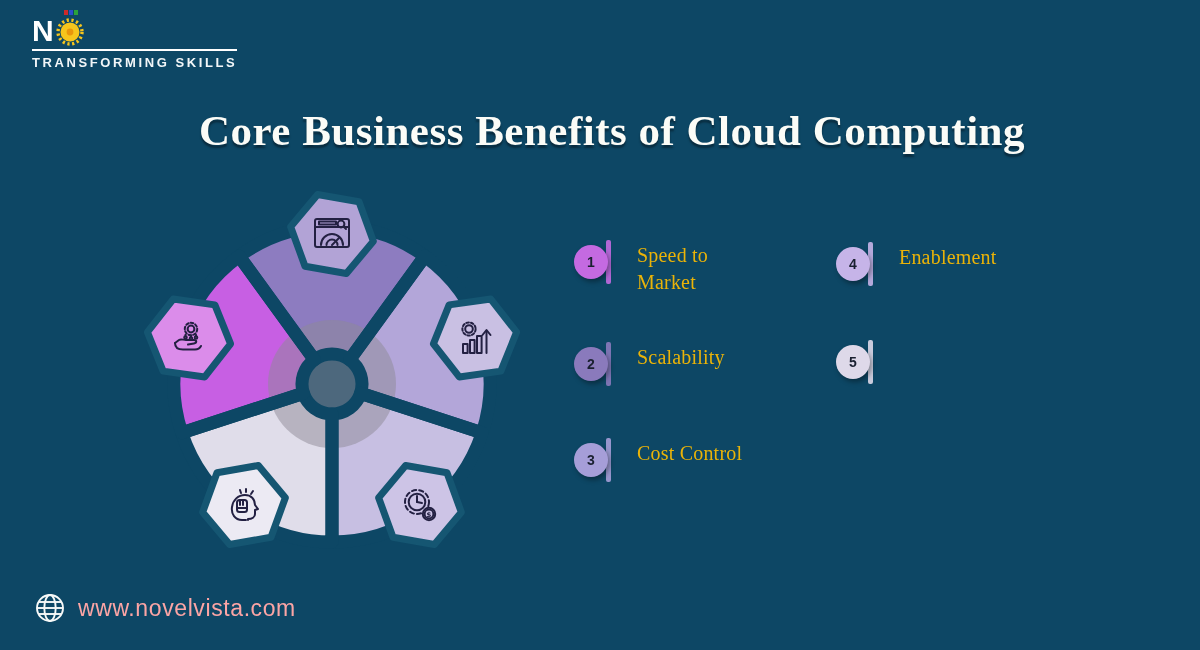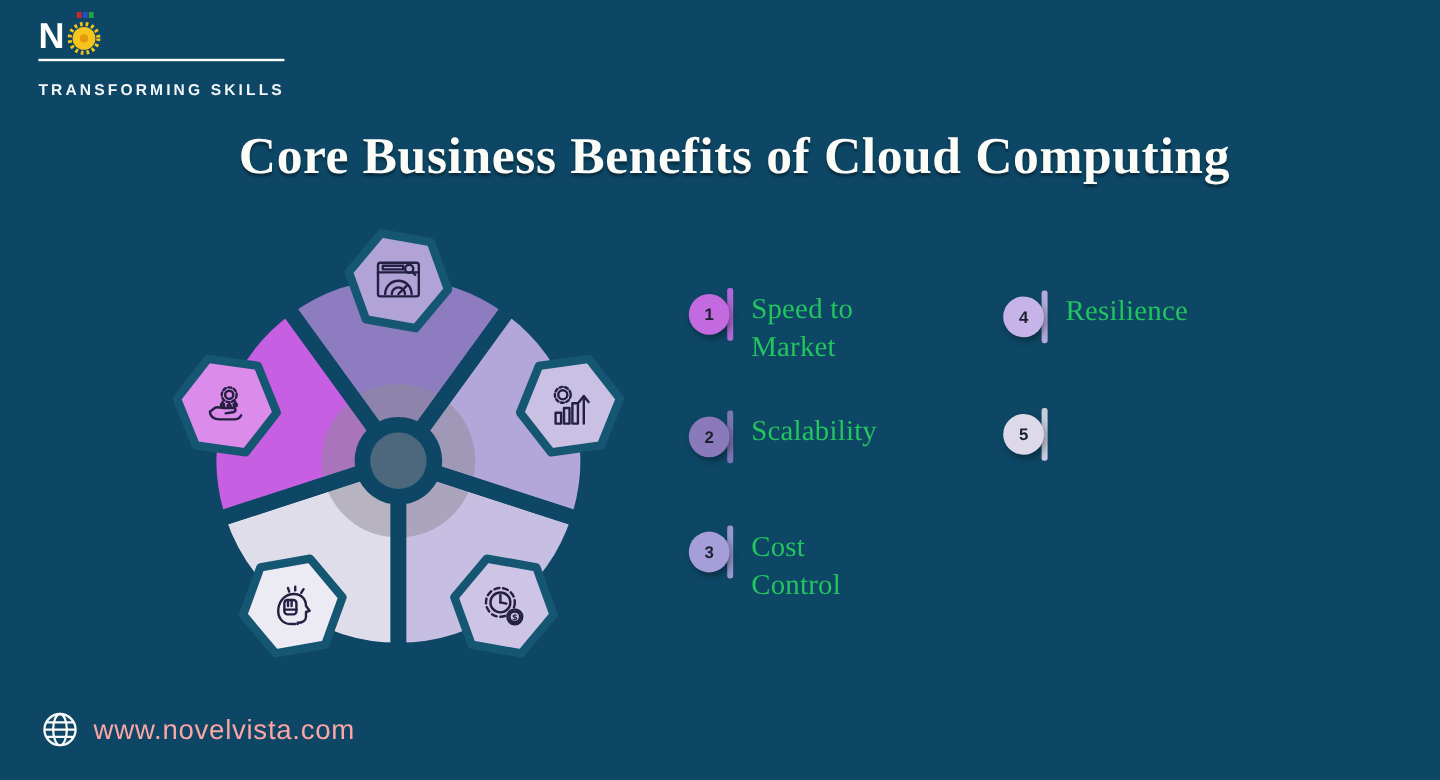--- a/index.html
+++ b/index.html
@@ -12,21 +12,21 @@
 
   
   .logo { position:absolute; left:32px; top:16px; }
   .logo-name { display:flex; align-items:center; color:#ffffff; font-weight:800;
     font-size:30px; letter-spacing:1px; line-height:1; }
   .sun-wrap { position:relative; width:30px; height:30px; margin:0 1px; }
   .sun-wrap svg { position:absolute; left:0; top:2px; }
   .logo-dots { position:absolute; left:8px; top:-6px; display:flex; gap:1px; }
   .logo-dots i { width:4px; height:5px; display:block; }
   .logo-rule { border-top:2.5px solid #ffffff; margin-top:3px; }
-  .logo-tagline { color:#f2f6f8; font-size:13px; font-weight:600; letter-spacing:2.6px; margin-top:16px; }
+  .logo-tagline { color:#f2f6f8; font-size:13px; font-weight:600; letter-spacing:2.6px; margin-top:4px; }
 
   
   .page-title {
     position:absolute; left:12px; top:106px; width:100%;
     text-align:center; color:#fbfcf7;
     font-family:"Liberation Serif","DejaVu Serif",serif;
     font-weight:700; font-size:43px; letter-spacing:0.5px;
     text-shadow:0 3px 2px rgba(8,38,54,0.85);
   }
 
@@ -47,23 +47,23 @@
   .legend-item:nth-of-type(5){ left:836px; top:340px; }
   .badge { position:relative; width:40px; height:46px; flex:0 0 auto; }
   .badge-circle {
     position:absolute; left:0; top:5px; width:34px; height:34px; border-radius:50%;
     display:flex; align-items:center; justify-content:center;
     color:#1a2030; font-size:14px; font-weight:700;
     box-shadow:2px 3px 5px rgba(0,0,0,0.35);
   }
   .badge-bar { position:absolute; left:32px; top:0; width:5px; height:44px; border-radius:2px; opacity:0.9; }
   .legend-label {
-    margin-left:12px; margin-top:2px; color:#22c55e;
+    margin-left:23px; margin-top:2px; color:#eab308;
     font-family:"Liberation Serif","DejaVu Serif",serif;
-    font-size:24px; line-height:1.34; letter-spacing:0.2px;
+    font-size:20px; line-height:1.34; letter-spacing:0.2px;
   }
   .w-narrow { max-width:112px; }
   .w-med    { max-width:162px; }
   .nowrap   { white-space:nowrap; }
 
   
   .footer { position:absolute; left:34px; top:592px; display:flex; align-items:center; gap:12px; }
   .footer-url { color:#fca5a5; font-size:23px; font-weight:500; letter-spacing:0.6px; }
 </style>
 </head>
@@ -201,21 +201,21 @@
       <span class="badge-bar" style="background: rgb(166, 158, 216);"></span>
       <span class="badge-circle" style="background: rgb(166, 158, 216);">3</span>
     </span>
     <div class="legend-label w-narrow">Cost Control</div>
   </div>
   <div class="legend-item">
     <span class="badge">
       <span class="badge-bar" style="background: rgb(198, 180, 232);"></span>
       <span class="badge-circle" style="background: rgb(198, 180, 232);">4</span>
     </span>
-    <div class="legend-label nowrap">Resilience</div>
+    <div class="legend-label nowrap">Enablement</div>
   </div>
   <div class="legend-item">
     <span class="badge">
       <span class="badge-bar" style="background: rgb(222, 217, 233);"></span>
       <span class="badge-circle" style="background: rgb(222, 217, 233);">5</span>
     </span>
   </div>
 </div>
 
 <div class="footer">

